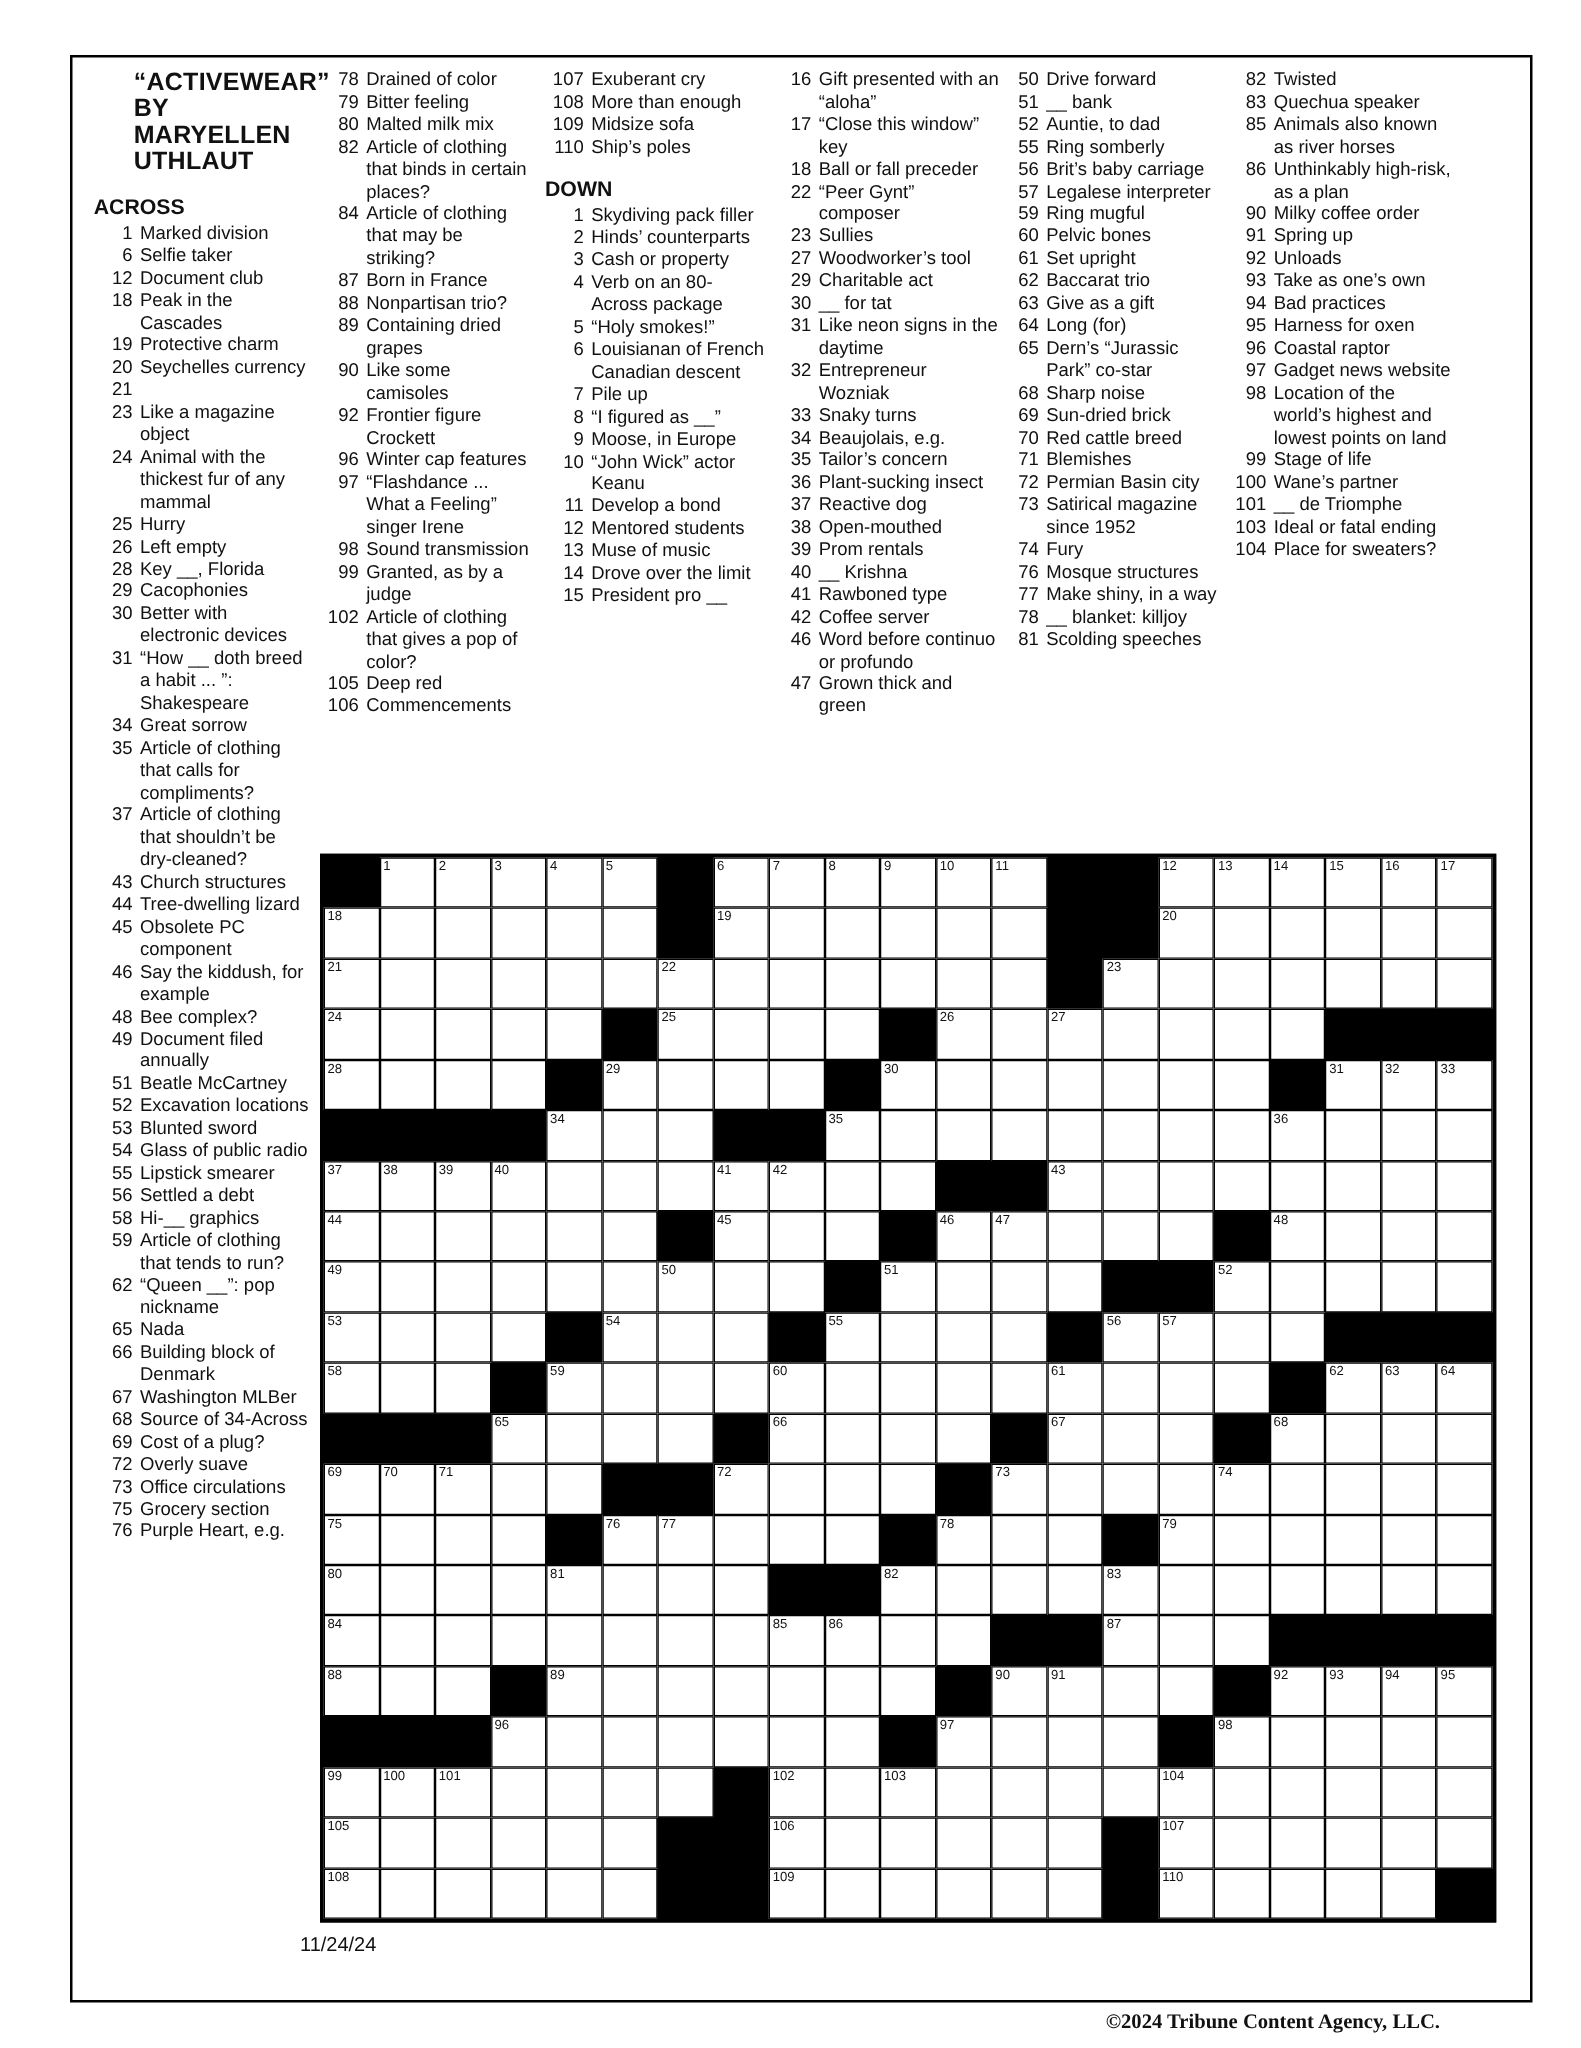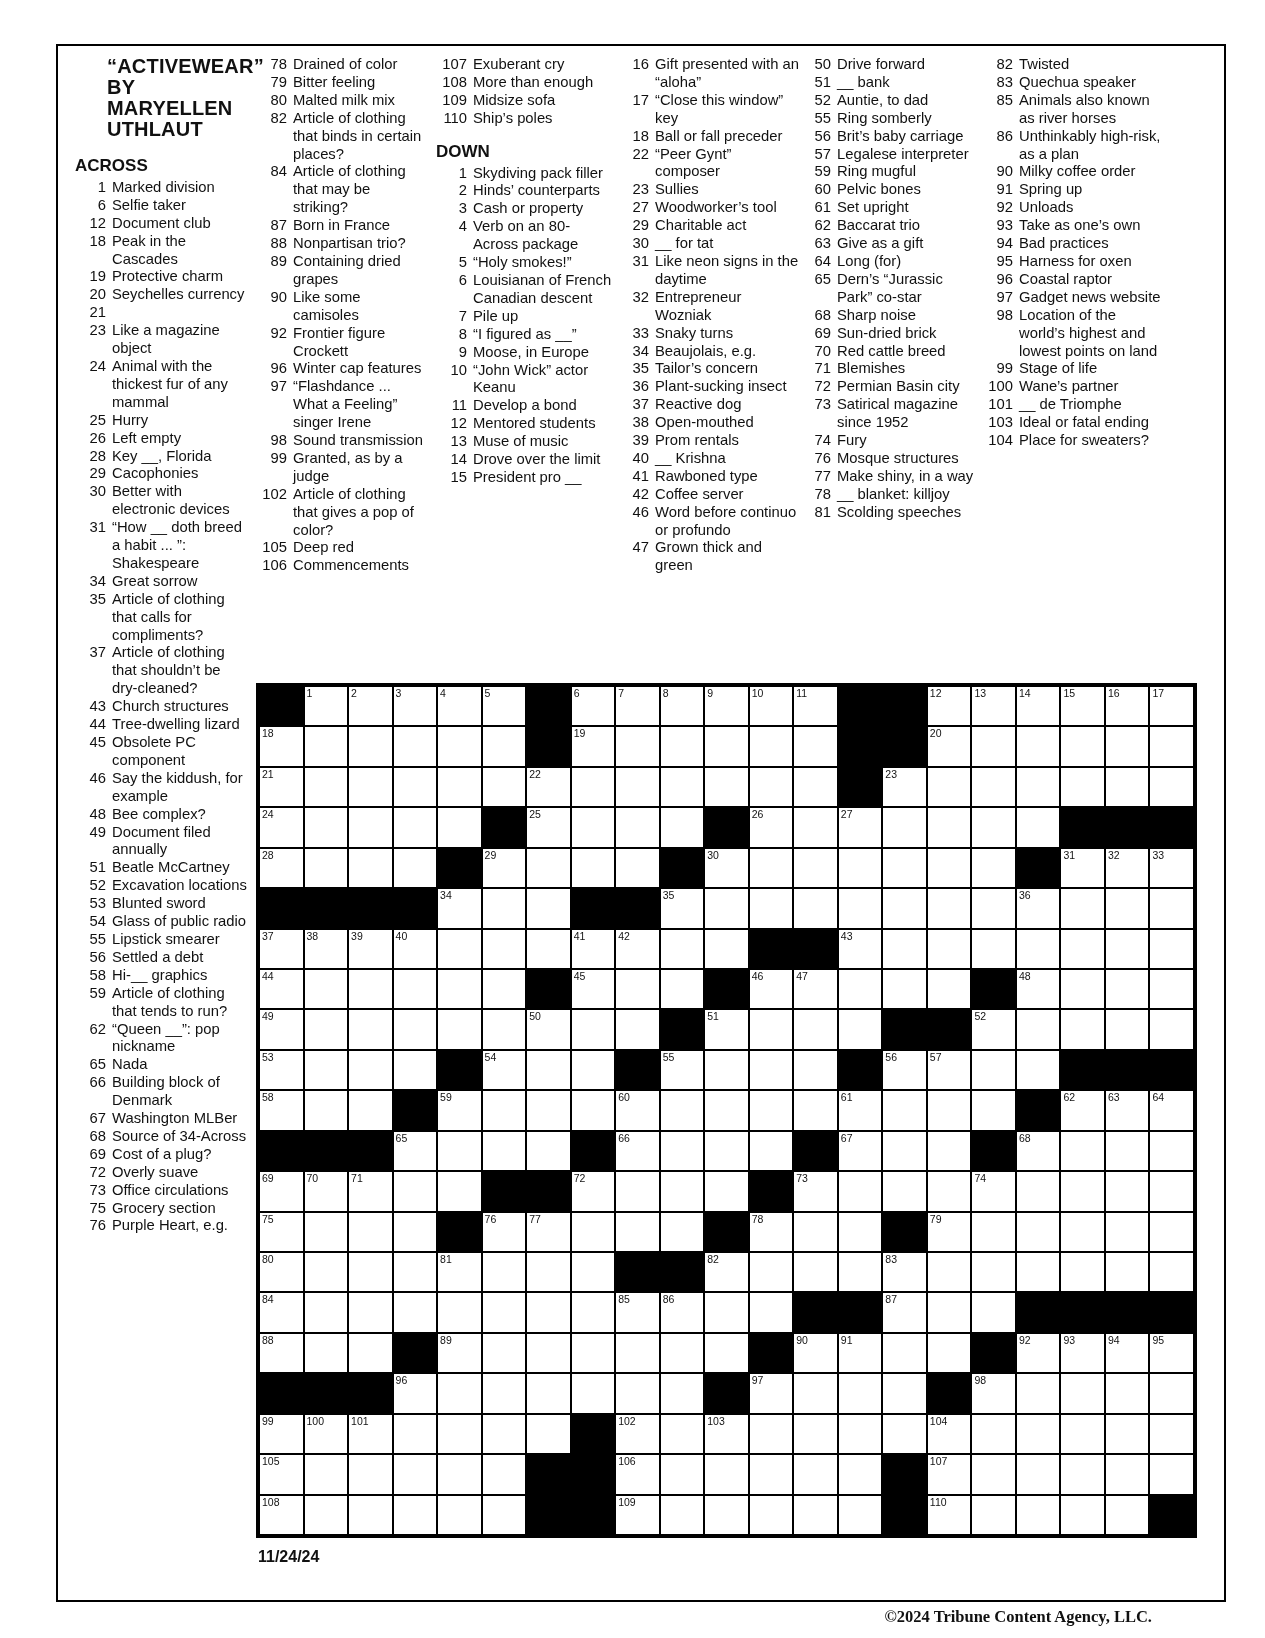--- a/index.html
+++ b/index.html
@@ -15,21 +15,21 @@
   .puzzle-title{font-weight:700;font-size:20px;line-height:21px;letter-spacing:.2px;margin-bottom:2px;margin-left:32px;}
   .section-header{font-weight:700;font-size:17px;text-align:left;margin:15px 28px 4px 0;}
   .clue-col[data-col="0"] .section-header{margin-top:17px;}
   .clue{display:flex;}
   .clue .num{flex:0 0 31px;text-align:right;padding-right:6px;white-space:nowrap;}
   .clue .txt{flex:1;}
   #grid{position:absolute;left:256px;top:683px;width:941px;height:855px;box-sizing:border-box;border:3px solid #000;display:grid;grid-template-columns:repeat(21,1fr);grid-template-rows:repeat(21,1fr);background:#000;}
   .cell{position:relative;background:#fff;border:1px solid #000;box-sizing:border-box;}
   .cell.black{background:#000;}
   .cellnum{position:absolute;top:0;left:2px;font-size:10.5px;line-height:12px;color:#111;}
-  #date{position:absolute;left:258px;top:1548px;font-weight:700;font-size:16px;}
+  #date{position:absolute;left:240px;top:1548px;font-weight:400;font-size:16px;}
   #copyright{position:absolute;right:113px;top:1607px;font-family:"Liberation Serif",serif;font-weight:700;font-size:16.5px;}
 </style>
 </head>
 <body>
 
 <div class="page-frame"></div>
 
 <div id="col1" class="clue-col" data-col="0">
   <div class="puzzle-title">
       <div>“ACTIVEWEAR”</div>

